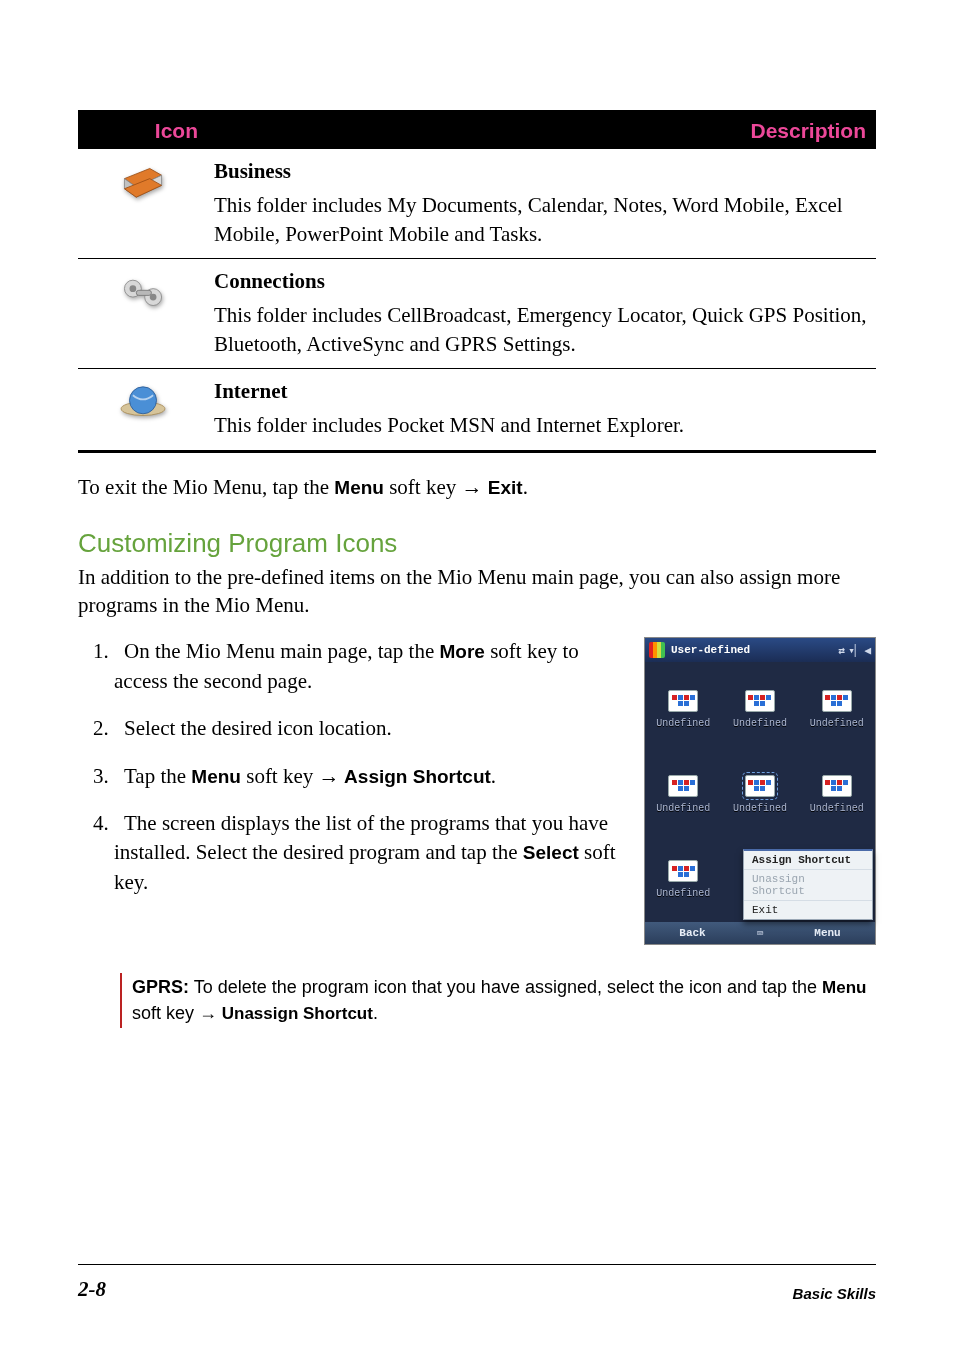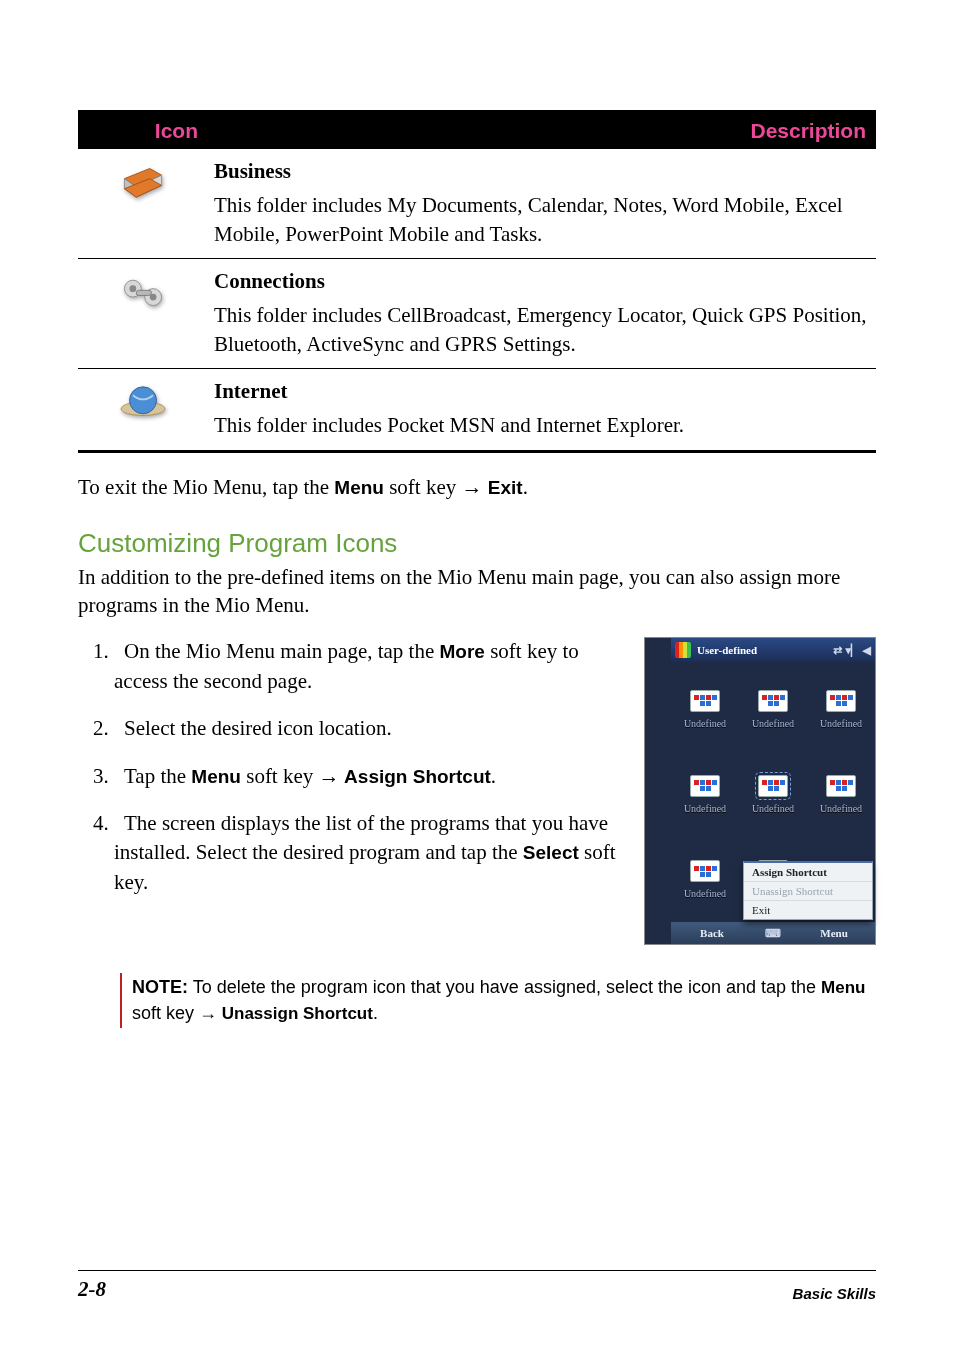--- a/index.html
+++ b/index.html
@@ -55,23 +55,22 @@
     .content-row { margin-top: 18px; display: flex; align-items: flex-start; }
     .steps { flex: 1; list-style: decimal; padding-left: 36px; font-size: 21px; line-height: 1.4; padding-right: 18px; }
     .steps li { margin-bottom: 18px; text-indent: 10px; }
     .screenshot {
       width: 232px;
       height: 308px;
       border: 1px solid #888;
       background: #1f2a44;
       display: flex;
       flex-direction: column;
-      font-family: Liberation Serif, serif;
+      font-family: Liberation Mono, monospace;
       flex-shrink: 0;
-      padding-left: 26px;
     }
     .scr-titlebar {
       height: 24px;
       background: linear-gradient(to bottom, #2a4a85, #1b2d55);
       color: #fff;
       display: flex;
       align-items: center;
       font-size: 11px;
       font-weight: bold;
       padding: 0 4px;
@@ -135,21 +134,21 @@
     .note-box .note-label { font-weight: bold; }
     .footer {
       position: absolute;
       bottom: 50px;
       left: 78px;
       right: 78px;
       display: flex;
       justify-content: space-between;
       align-items: flex-end;
       border-top: 1px solid #000;
-      padding-top: 6px;
+      padding-top: 12px;
     }
     .page-num { font-style: italic; font-weight: bold; font-size: 21px; font-family: "Times New Roman", serif; }
     .footer-label { font-family: Arial, Helvetica, sans-serif; font-weight: bold; font-style: italic; font-size: 15px; }
     .icon-3d {
       width: 54px; height: 54px; display: inline-block;
       filter: drop-shadow(1px 2px 2px rgba(0,0,0,.35));
     }
   </style>
 </head>
 <body>
@@ -341,19 +340,19 @@
     </div>
     <div class="scr-bottom">
       <span class="back">Back</span>
       <span class="mid">⌨</span>
       <span class="menu">Menu</span>
     </div>
   </div>
 </div>
 
 <div class="note-box">
-  <span class="note-label">NOTE:</span><span> To delete the program icon that you have assigned, select the icon and tap the </span><span class="ss-bold" style="font-size:17px">Menu</span><span> soft key </span><span>→</span><span class="ss-bold" style="font-size:17px"> Unassign Shortcut</span><span>.</span>
+  <span class="note-label">GPRS:</span><span> To delete the program icon that you have assigned, select the icon and tap the </span><span class="ss-bold" style="font-size:17px">Menu</span><span> soft key </span><span>→</span><span class="ss-bold" style="font-size:17px"> Unassign Shortcut</span><span>.</span>
 </div>
 
 <div class="footer">
   <span class="page-num">2-8</span>
   <span class="footer-label">Basic Skills</span>
 </div>
 
 </body></html>

